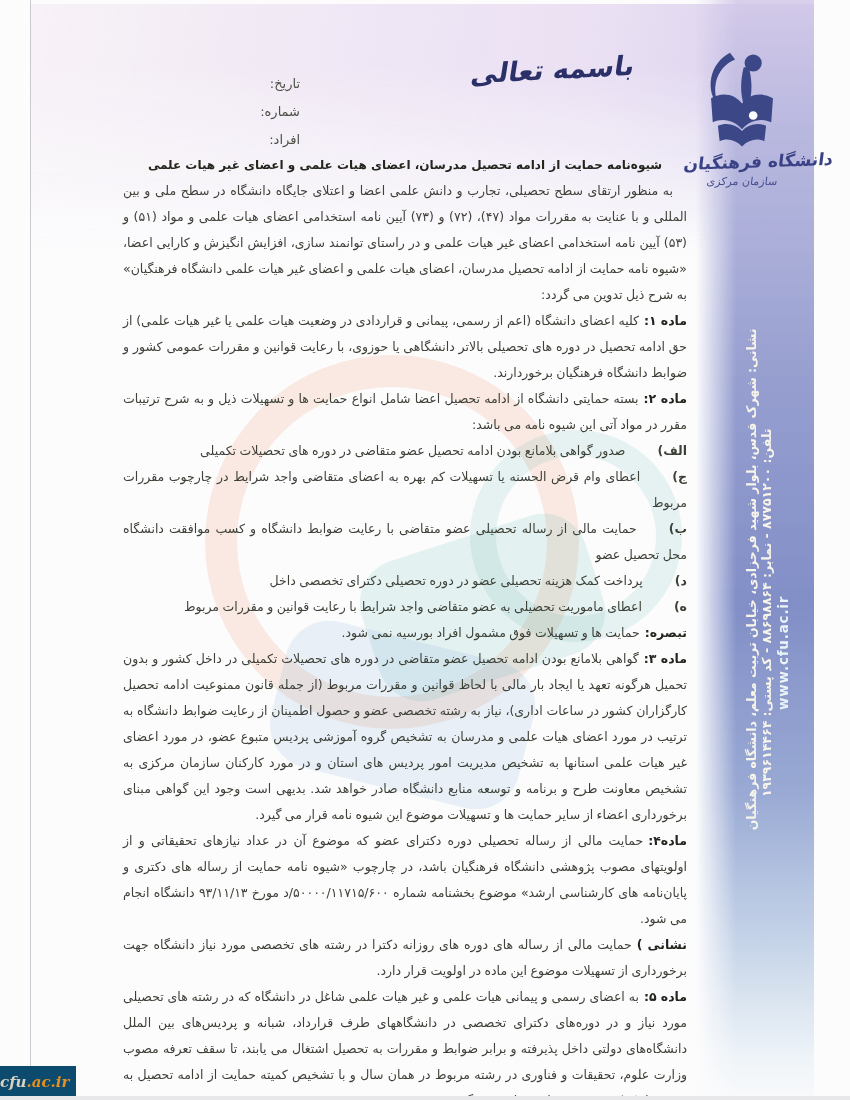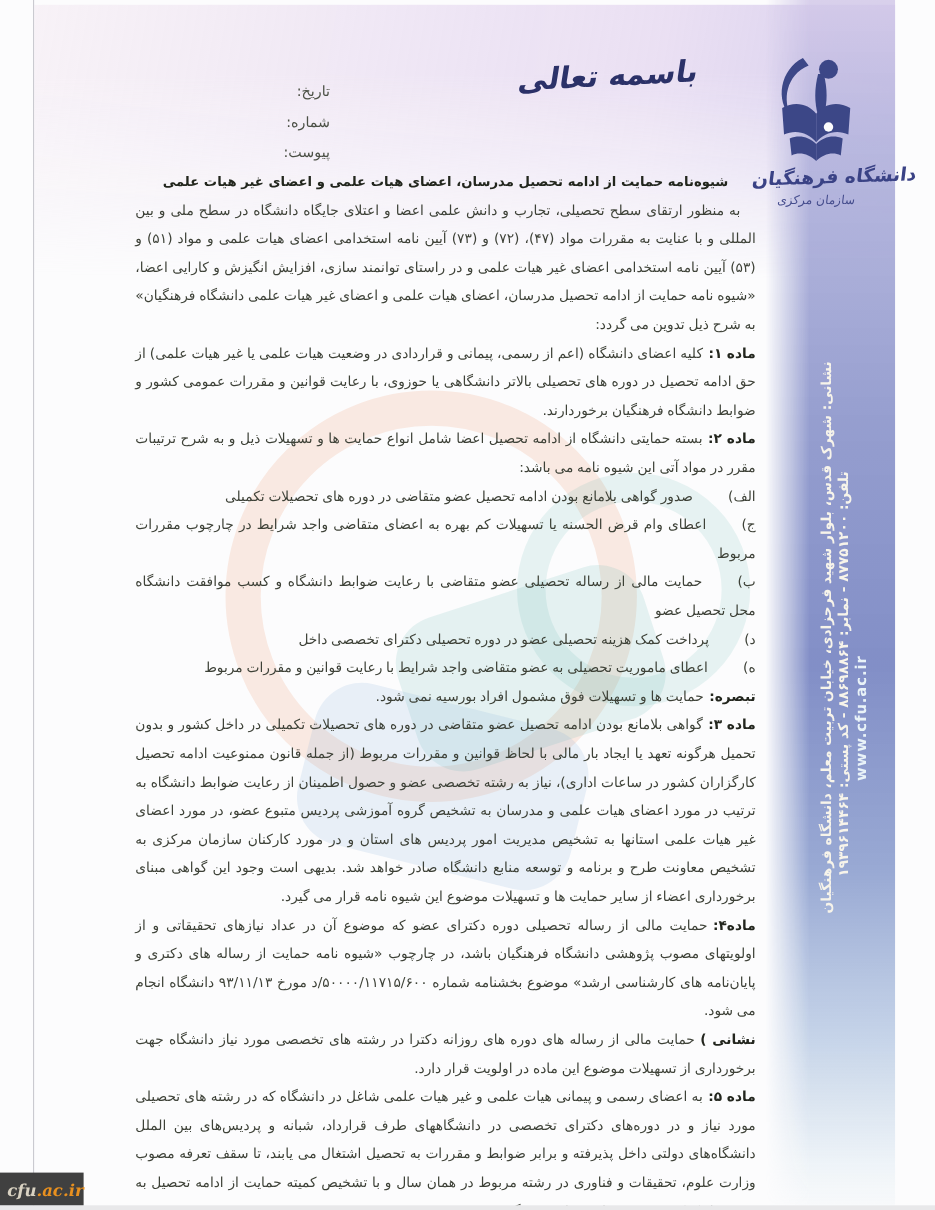--- a/index.html
+++ b/index.html
@@ -34,31 +34,31 @@
   .logo-block{position:absolute;right:50px;top:50px;width:116px;text-align:center;color:#3a4285;}
   .logo-mark svg{width:86px;height:100px;display:block;margin:0 auto;}
   .logo-org{font-size:17px;font-weight:bold;transform:skewX(-9deg) rotate(-2deg);margin-top:2px;white-space:nowrap;}
   .logo-sub{font-size:11px;color:#454d8d;transform:skewX(-7deg);margin-top:3px;}
   
   .doc{position:absolute;left:123px;top:158px;width:564px;direction:rtl;color:#3d4137;}
   .doc-title{text-align:center;font-weight:bold;font-size:12px;color:#22261d;margin:0 0 6px 0;}
   .para{margin:0;font-size:12.5px;line-height:26px;text-align:justify;letter-spacing:-.2px;word-spacing:-.5px;}
   .para-indent{text-indent:14px;}
   .lead{color:#23261e;margin-left:5px;font-weight:bold;font-style:normal;}
-  .lead.plain{font-weight:normal;color:inherit;margin-left:32px;}
+  .lead.plain{font-weight:bold;color:inherit;margin-left:32px;}
   
   .side-line{position:absolute;transform:rotate(-90deg);transform-origin:center;direction:rtl;
         text-align:right;white-space:nowrap;font-weight:bold;color:#f7f4ea;}
   .side-address{left:441px;top:631px;width:620px;font-size:12.5px;letter-spacing:.6px;}
   .side-phone{left:536px;top:651px;width:460px;font-size:12.5px;letter-spacing:1px;}
   .side-web{left:728px;top:647px;width:110px;font-size:13.5px;direction:ltr;text-align:left;
         color:#e9f3f8;letter-spacing:.8px;}
   
-  .badge{position:absolute;left:0;top:1066px;width:76px;height:31px;background:#404040;
-        display:flex;align-items:center;justify-content:flex-end;font-style:italic;font-weight:bold;
+  .badge{position:absolute;left:0;top:1066px;width:76px;height:31px;background:#0c4a6e;
+        display:flex;align-items:center;justify-content:flex-start;font-style:italic;font-weight:bold;
         font-size:15px;font-family:"DejaVu Serif",serif;}
   .badge .cfu{color:#d9d2c2;}
   .badge .suffix{color:#e8901f;}
 </style>
 </head>
 <body>
 
 <div class="page">
 
   <div class="scan-line-left"></div>
@@ -66,21 +66,21 @@
   <div class="tint-right"></div>
 
   <div class="wm-ring"></div>
   <div class="wm-teal-ring"></div>
   <div class="wm-teal"></div>
   <div class="wm-blue"></div>
 
   <div class="letter-fields">
     <div>تاریخ:</div>
     <div>شماره:</div>
-    <div>پیوست:</div>
+    <div>افراد:</div>
   </div>
 
   <div class="bismillah">باسمه تعالی</div>
 
   <div class="logo-block">
     <span class="logo-mark">
       <svg viewBox="0 0 100 116" xmlns="http://www.w3.org/2000/svg">
         <g fill="#3c4787">
           <circle cx="63" cy="15" r="10"></circle>
           <path d="M36,3 C12,15 6,48 24,66 C14,48 18,21 42,11 Z"></path>

